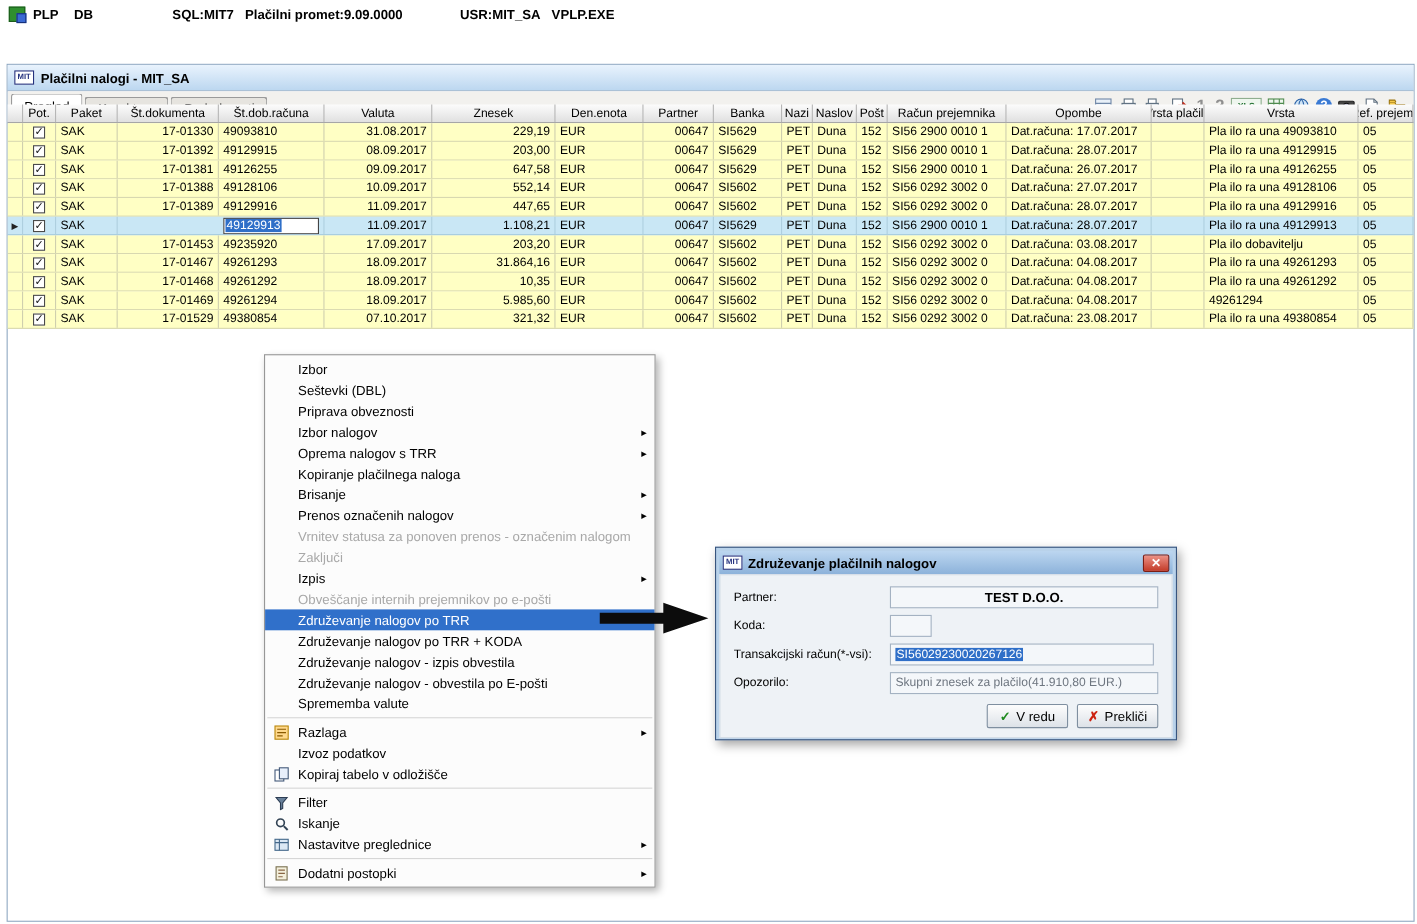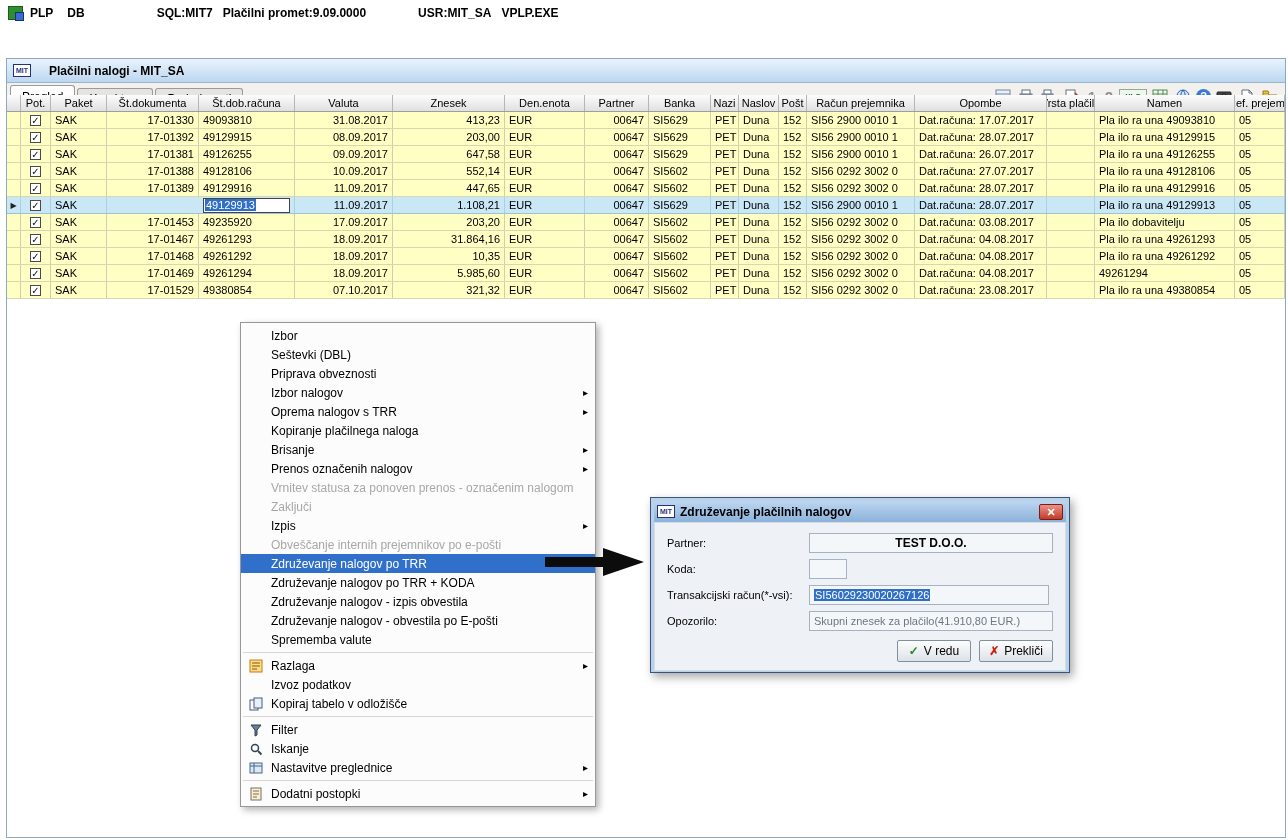--- a/index.html
+++ b/index.html
@@ -23,21 +23,21 @@
   
   .menubar { position:absolute; top:26px; left:0; height:24px; display:flex;
              align-items:center; font-size:12px; padding-left:4px; }
   .menubar .mi { padding:3px 9px; cursor:default; }
 
   
   .window { position:absolute; left:6px; top:58px; width:1280px; height:780px;
             border:1px solid #8fa8c2; background:#fff; }
   .titlebar { height:24px; background:linear-gradient(#e9f3fd,#bcd7f0);
               border-bottom:1px solid #9ab4cc; display:flex; align-items:center;
-              padding:0 6px; font-size:12px; font-weight:bold;gap:12px; }
+              padding:0 6px; font-size:12px; font-weight:bold; }
   .mit-icon { width:18px; height:13px; background:#fff; border:1px solid #24317e;
               color:#24317e; font-size:7px; font-weight:bold; line-height:11px;
               text-align:center; margin-right:6px; letter-spacing:0; }
   .tabrow { height:28px; background:#f2f1ee; border-bottom:1px solid #c4c4c4;
             display:flex; align-items:flex-end; padding:0 3px; position:relative; }
   .tab { height:22px; line-height:20px; padding:0 11px; font-size:12px;
          border:1px solid #9a9a9a; border-bottom:none; border-radius:3px 3px 0 0;
          background:#e6e4df; margin-right:2px; cursor:default; }
   .tab.active { background:#fff; height:25px; line-height:23px; }
   .toolbar { position:absolute; right:5px; top:4px; display:flex; gap:3px; align-items:center; }
@@ -214,33 +214,33 @@
           <span class="g-hcell" style="width: 112px;">Znesek</span>
           <span class="g-hcell" style="width: 80px;">Den.enota</span>
           <span class="g-hcell" style="width: 64px;">Partner</span>
           <span class="g-hcell" style="width: 62px;">Banka</span>
           <span class="g-hcell" style="width: 28px;">Nazi</span>
           <span class="g-hcell" style="width: 40px;">Naslov</span>
           <span class="g-hcell" style="width: 28px;">Pošt</span>
           <span class="g-hcell" style="width: 108px;">Račun prejemnika</span>
           <span class="g-hcell" style="width: 132px;">Opombe</span>
           <span class="g-hcell" style="width: 48px;">Vrsta plačila</span>
-          <span class="g-hcell" style="width: 140px;">Namen</span>
+          <span class="g-hcell" style="width: 140px;">Vrsta</span>
           <span class="g-hcell" style="width: 50px;">Ref. prejemn</span>
         </div>
         <div class="g-row">
           <span class="g-cell ac" style="width: 14px;"></span>
           <span class="g-cell ac" style="width: 30px;">
             <span class="cb">✓</span>
           </span>
           <span class="g-cell al" style="width: 56px;">SAK</span>
           <span class="g-cell ar" style="width: 92px;">17-01330</span>
           <span class="g-cell al" style="width: 96px;">49093810</span>
           <span class="g-cell ar" style="width: 98px;">31.08.2017</span>
-          <span class="g-cell ar" style="width: 112px;">413,23</span>
+          <span class="g-cell ar" style="width: 112px;">229,19</span>
           <span class="g-cell al" style="width: 80px;">EUR</span>
           <span class="g-cell ar" style="width: 64px;">00647</span>
           <span class="g-cell al" style="width: 62px;">SI5629</span>
           <span class="g-cell al" style="width: 28px;">PET</span>
           <span class="g-cell al" style="width: 40px;">Duna</span>
           <span class="g-cell al" style="width: 28px;">152</span>
           <span class="g-cell al" style="width: 108px;">SI56 2900 0010 1</span>
           <span class="g-cell al" style="width: 132px;">Dat.računa: 17.07.2017</span>
           <span class="g-cell al" style="width: 48px;"></span>
           <span class="g-cell al" style="width: 140px;">Pla ilo ra una 49093810</span>

